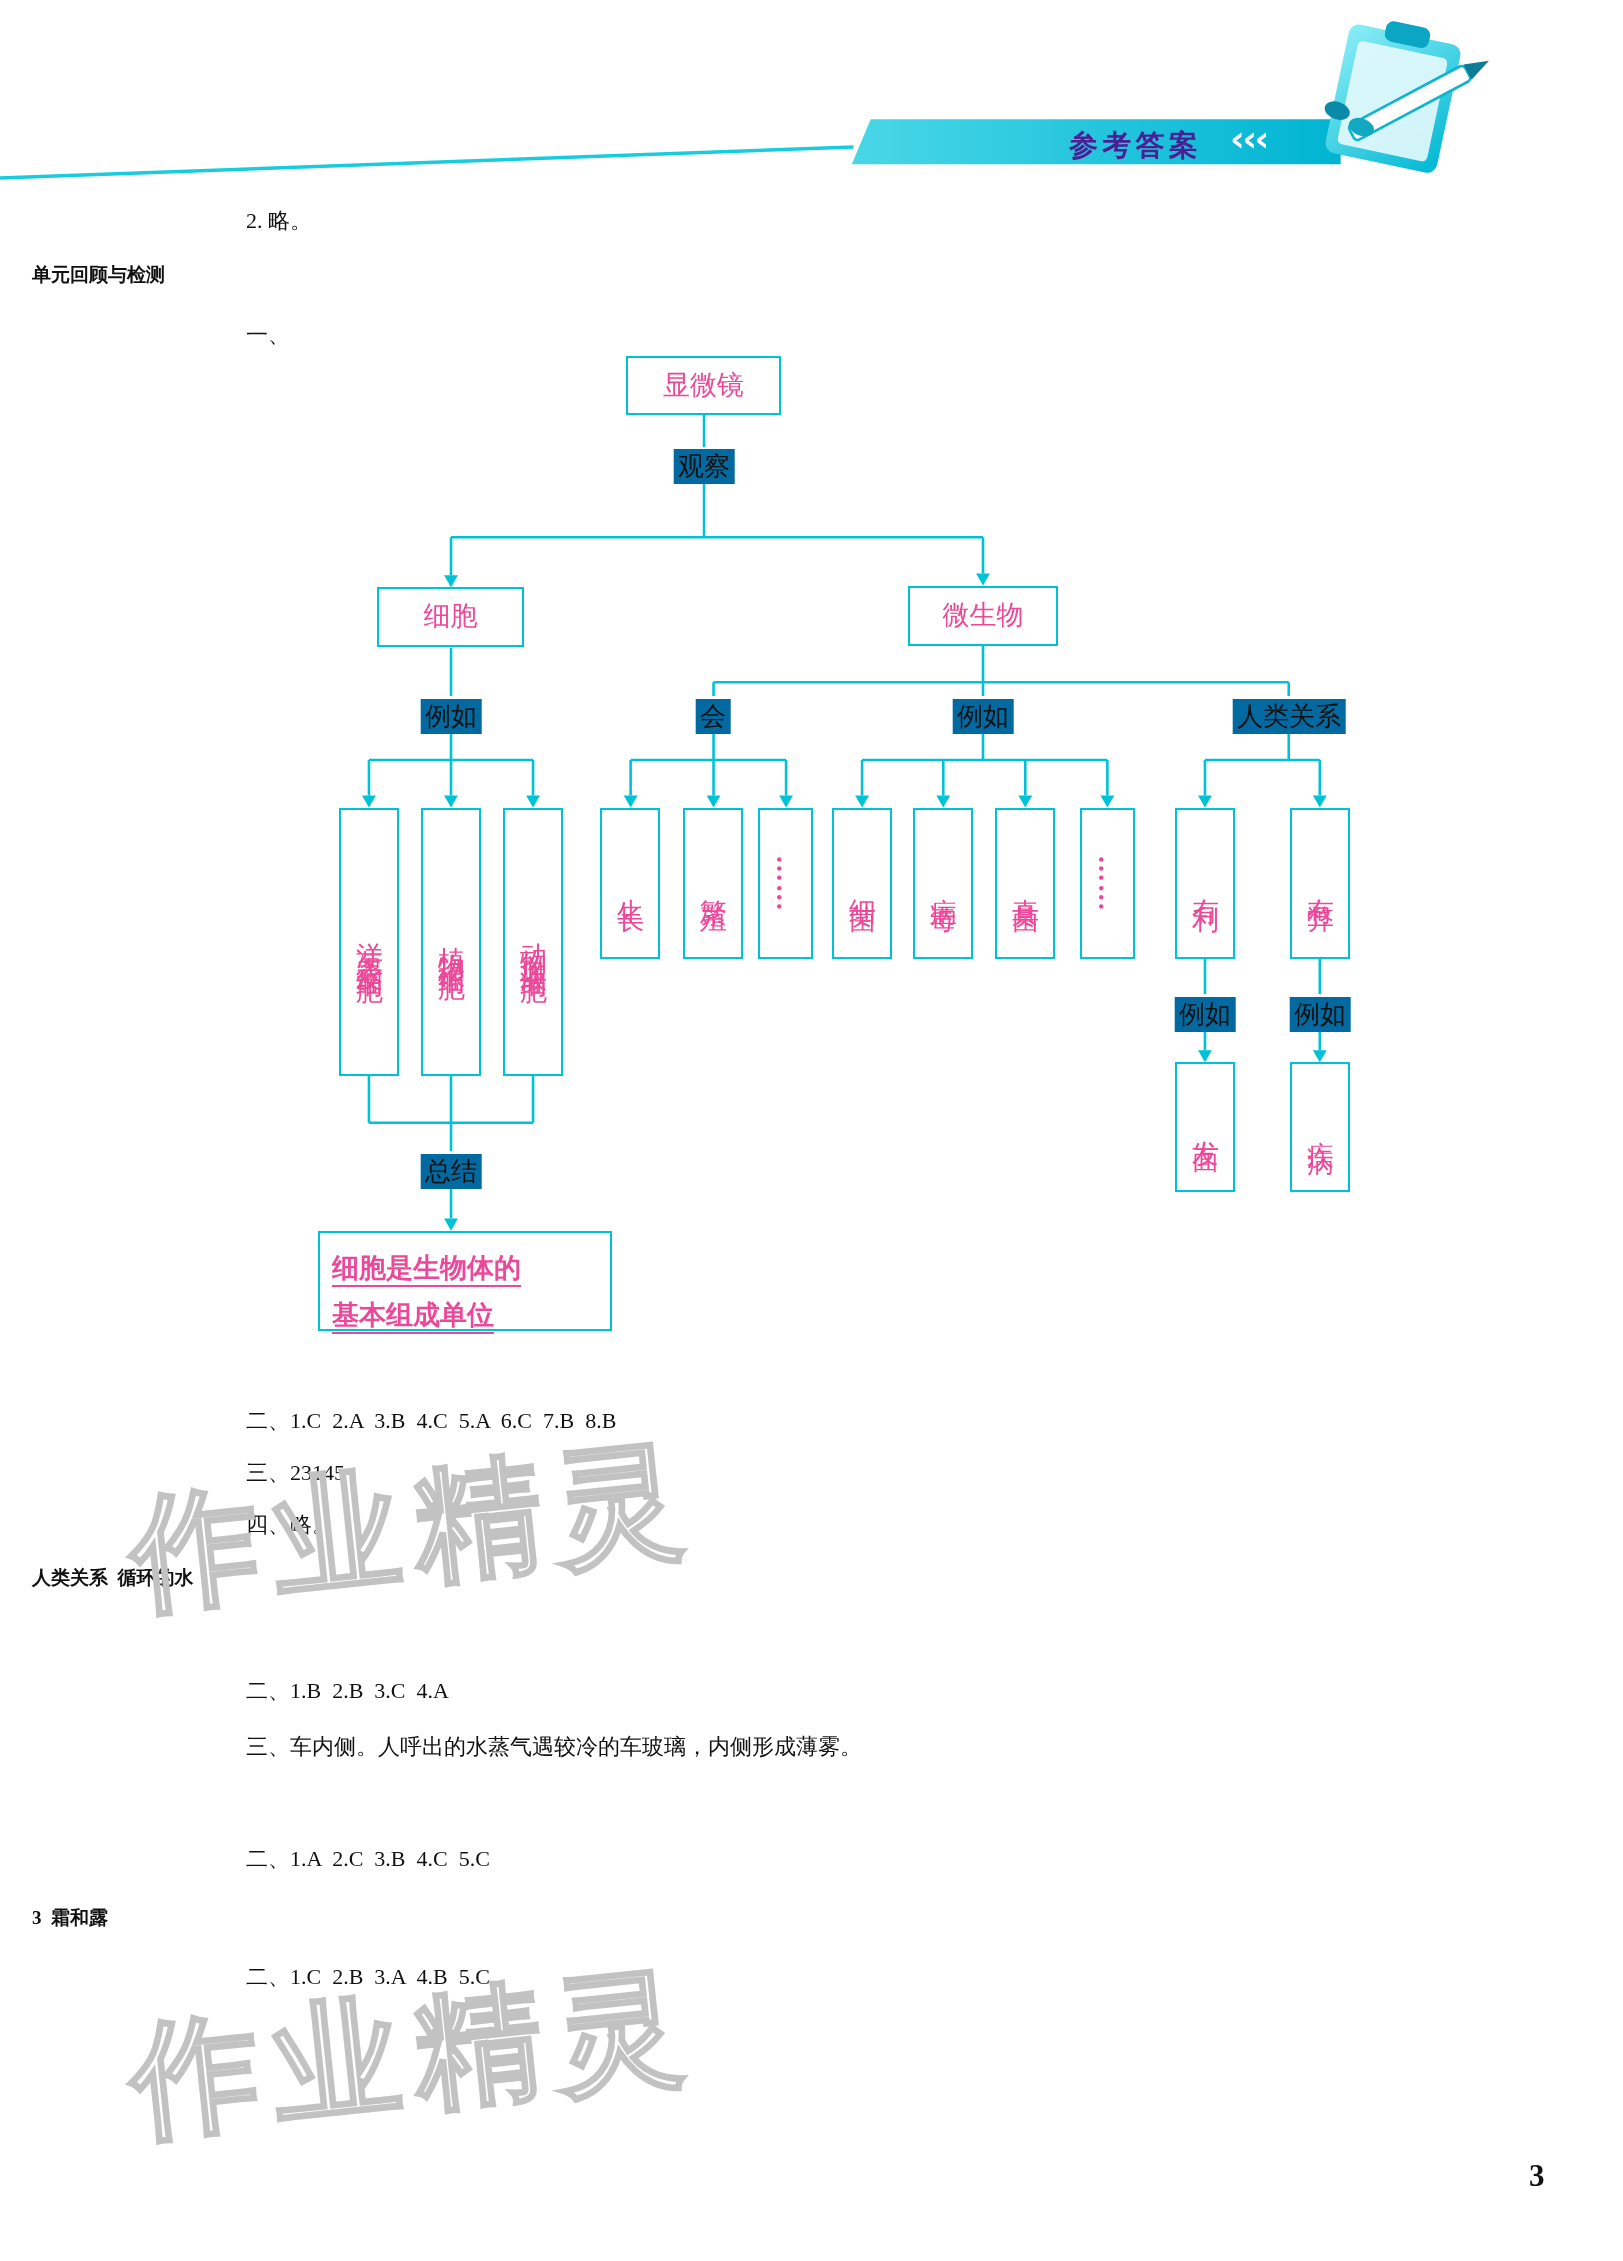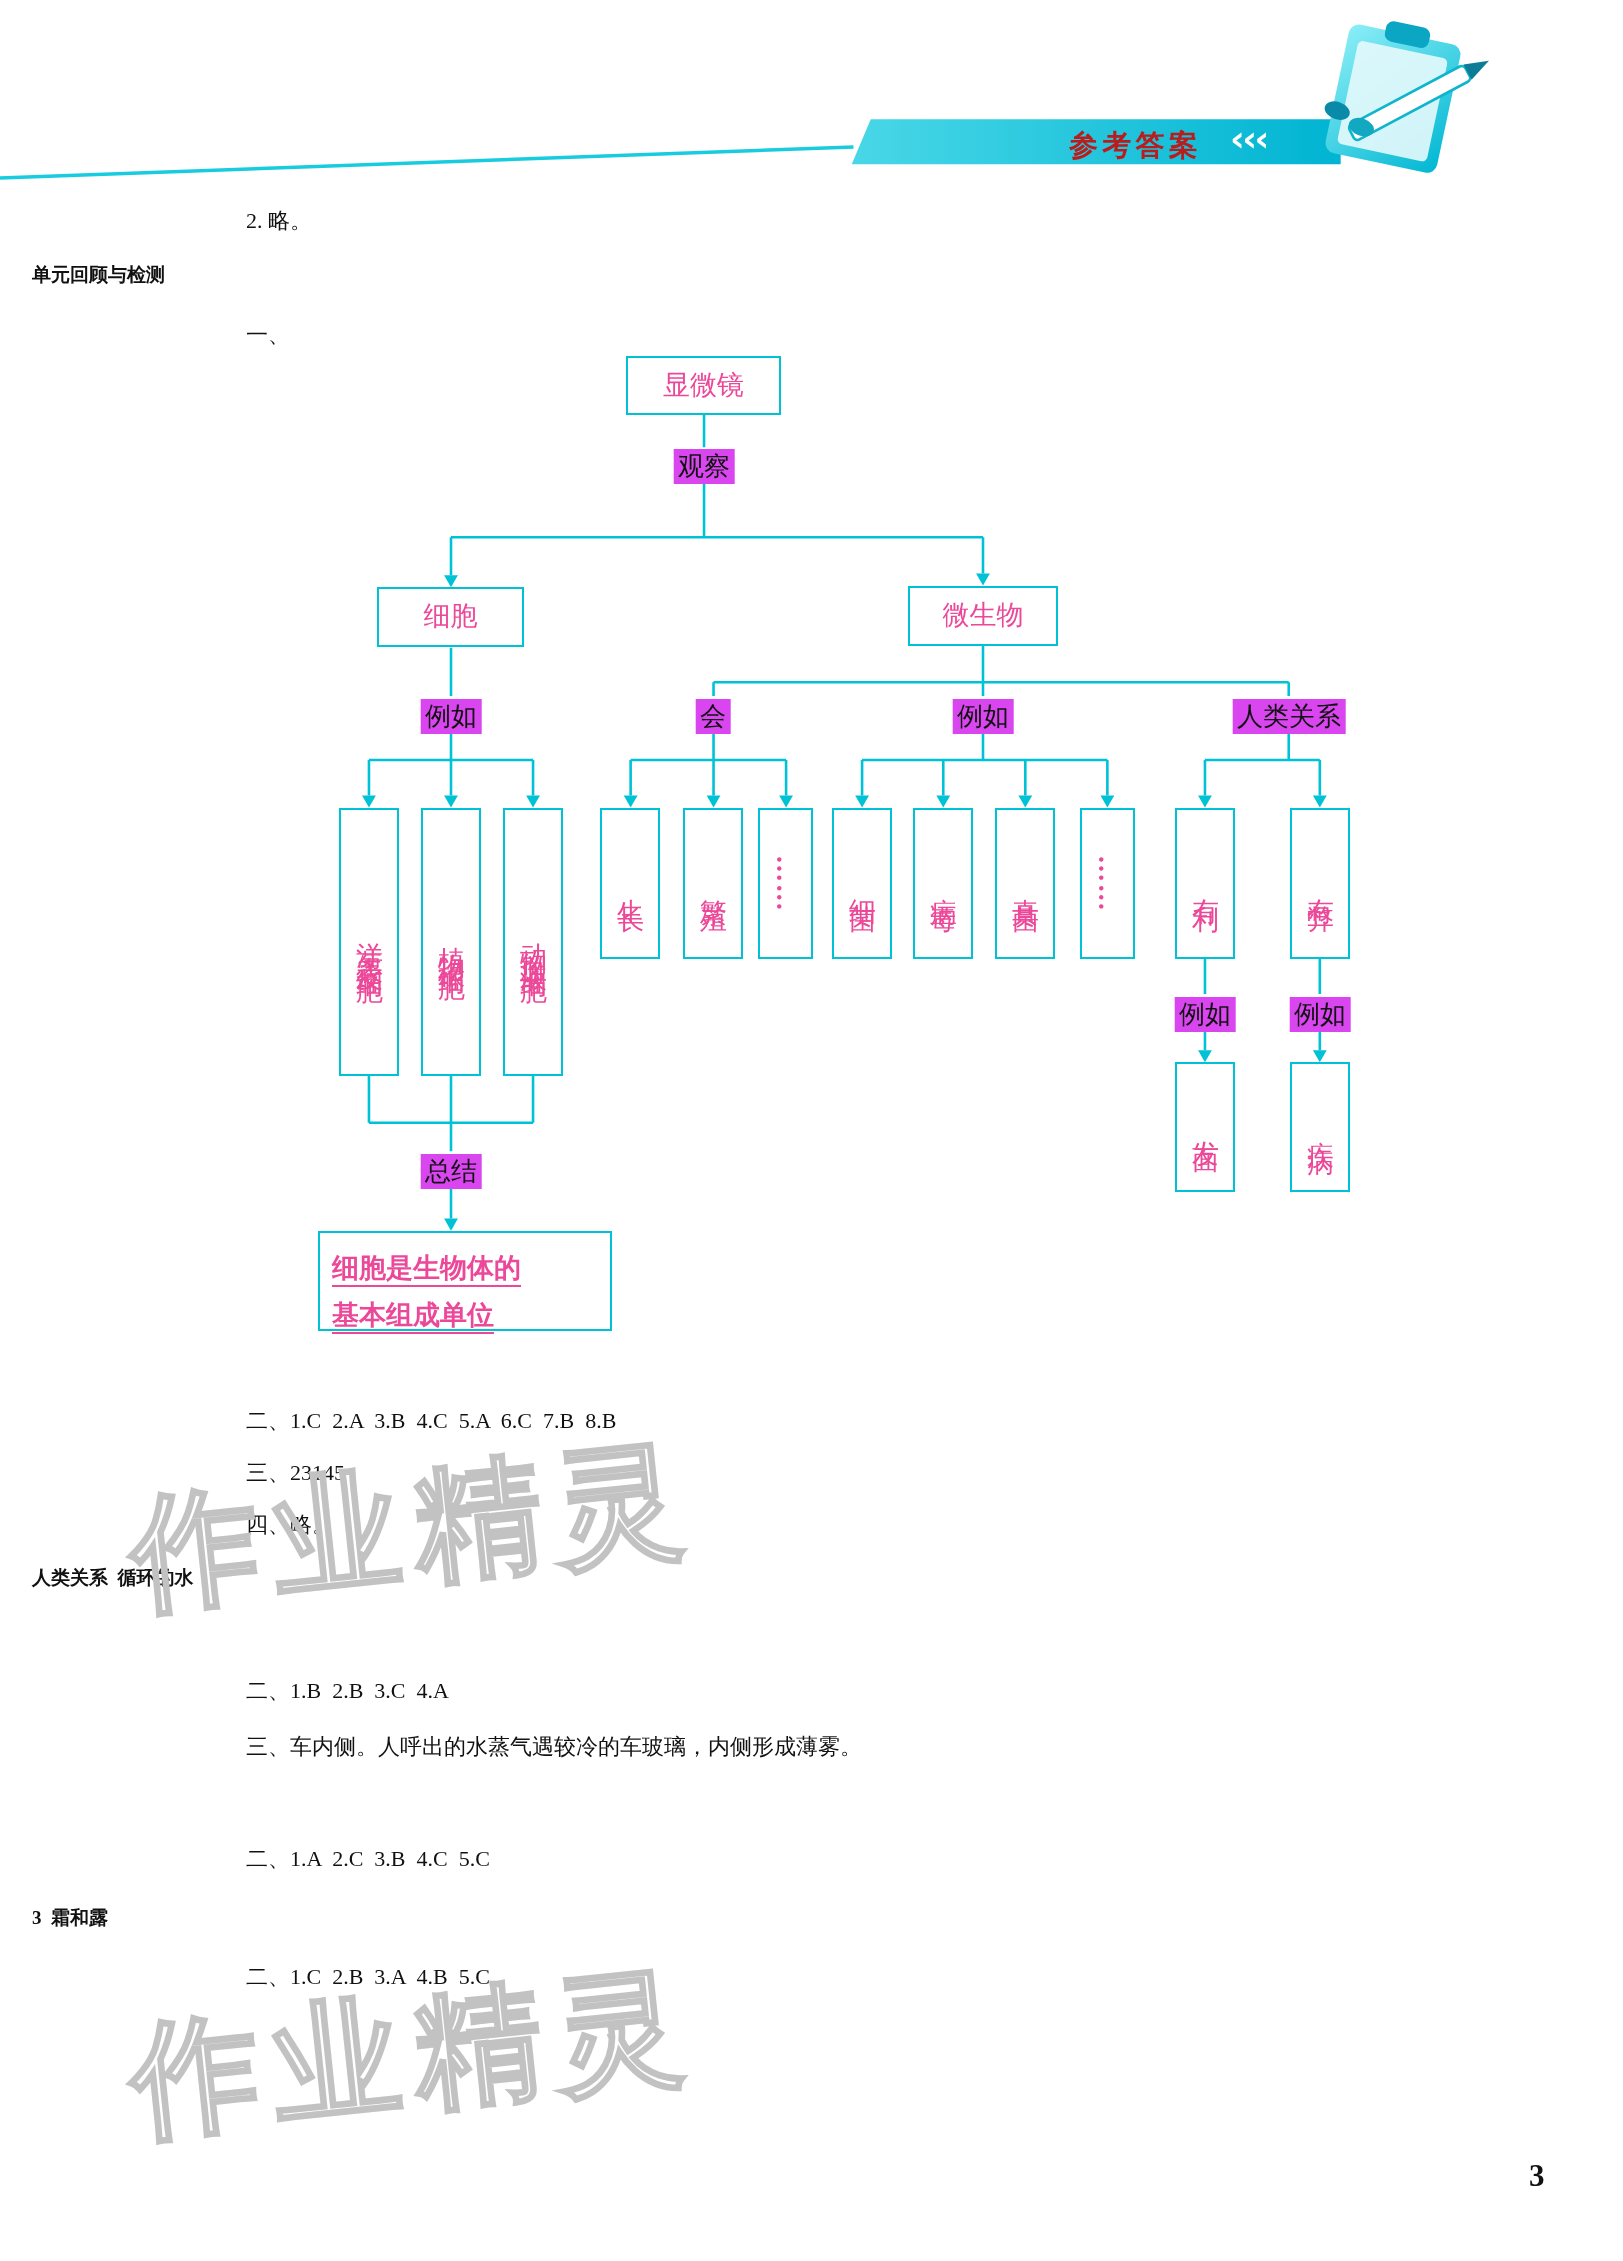--- a/index.html
+++ b/index.html
@@ -7,21 +7,21 @@
   .page {
     position:relative; width:1624px; height:2261px; background:#fff;
     font-family:"Liberation Serif","DejaVu Serif",serif; color:#111; overflow:hidden;
   }
   svg.layer { position:absolute; left:0; top:0; z-index:1; pointer-events:none; }
 
   
   .banner-title {
     position:absolute; left:1019px; top:126px; width:233px; text-align:center;
     font-family:"Liberation Sans","DejaVu Sans",sans-serif; font-size:29px; font-weight:bold;
-    color:#b91c1c; letter-spacing:4.3px; z-index:3;
+    color:#4c1d95; letter-spacing:4.3px; z-index:3;
   }
   .banner-arrows {
     position:absolute; left:1230px; top:118px; font-family:"DejaVu Sans",sans-serif;
     font-size:36px; font-weight:bold; color:#ffffff; letter-spacing:-2.6px; z-index:3;
   }
 
   
   .tline {
     position:absolute; left:246px; font-size:22px; white-space:pre-wrap; z-index:2;
   }
@@ -32,21 +32,21 @@
 
   
   .fbox {
     position:absolute; border:2.6px solid #00c2d6; background:#fff; z-index:2;
     display:flex; align-items:center; justify-content:center;
     font-size:27px; line-height:1.15; color:#ec4899; text-align:center;
   }
   .vtext { writing-mode:vertical-rl; text-orientation:upright; letter-spacing:7px; }
   .vdots { writing-mode:vertical-rl; text-orientation:mixed; letter-spacing:1.7px; font-weight:bold; }
   .flabel {
-    position:absolute; transform:translateX(-50%); background:#d946ef; padding:0 4.3px;
+    position:absolute; transform:translateX(-50%); background:#0369a1; padding:0 4.3px;
     font-size:26px; z-index:2; white-space:nowrap;
   }
   .summary { justify-content:flex-start; align-items:flex-start; padding:12px 8.6px 0 12px; }
   .summary-line {
     display:table; font-size:27px; font-weight:bold; line-height:1.75;
     text-decoration:underline; text-underline-offset:7.8px; text-decoration-thickness:1.7px;
   }
 
   
   .watermark {

